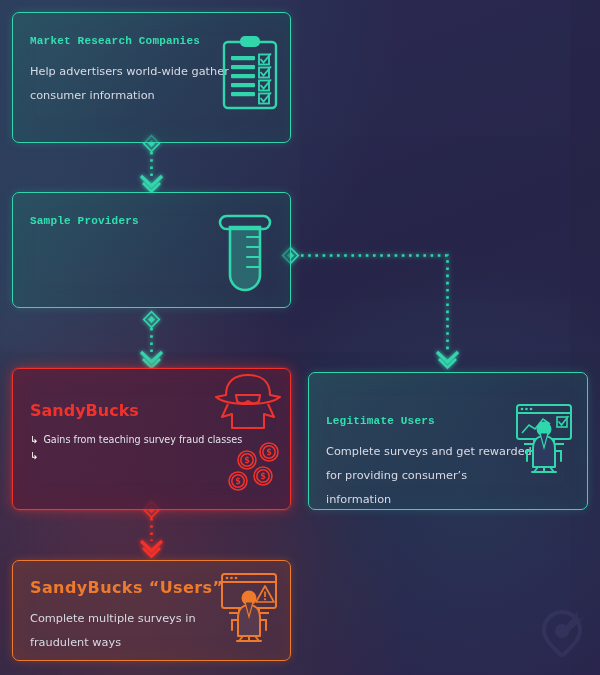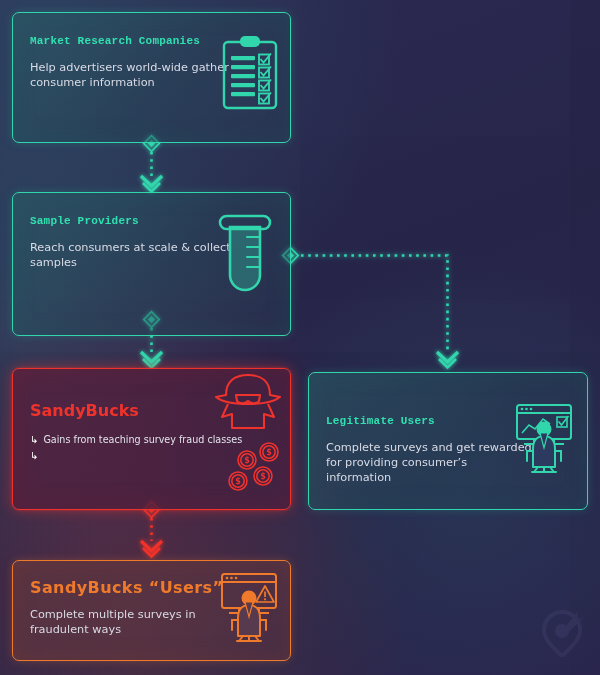--- a/index.html
+++ b/index.html
@@ -84,21 +84,21 @@
     letter-spacing: .2px;
   }
   .card.teal .card-title   { color: #31e0b0; }
   .card.red .card-title    { color: #f0322c; font-family: "DejaVu Sans", sans-serif; letter-spacing: 0; font-size: 16px; }
   .card.orange .card-title { color: #f07a2b; font-family: "DejaVu Sans", sans-serif; letter-spacing: .4px; font-size: 16px; }
 
   .card-desc {
     margin-top: 9px;
     color: #d9dbe6;
     font-size: 11.3px;
-    line-height: 15px;
+    line-height: 24px;
     max-width: 205px;
   }
 
   .bullets { margin-top: 11px; }
   .bullet {
     color: #e2e3ec;
     font-size: 9.6px;
     line-height: 16px;
     display: flex;
     gap: 5px;
@@ -228,24 +228,23 @@
             <rect x="39" y="46.5" width="10" height="10"></rect>
             <polyline points="40.5,51 43.5,54.5 51,45.5"></polyline>
             <rect x="39" y="59.5" width="10" height="10"></rect>
             <polyline points="40.5,64 43.5,67.5 51,58.5"></polyline>
           </g>
         </svg>
       </div>
     </div>
   </div>
 
-  <div class="card teal" style="left:12px; top:192px; width:279px; height:144px;">
+  <div class="card teal" style="left:12px; top:192px; width:279px; height:116px;">
     <div class="card-inner">
       <div class="card-title">Sample Providers</div>
-      <div class="card-desc">Reach consumers at scale &amp; collect samples</div>
 
       <div class="icon-slot" style="right:14px; top:20px;">
         <svg width="62" height="82" viewBox="0 0 62 82" aria-hidden="true">
           <path d="M16 14 L16 62 a15 15 0 0 0 30 0 L46 14 Z" fill="#2f8f86" fill-opacity="0.55" stroke="#31d6ad" stroke-width="2.6"></path>
           <rect x="6" y="3" width="50" height="13" rx="6.5" fill="none" stroke="#31d6ad" stroke-width="2.6"></rect>
           <g stroke="#31d6ad" stroke-width="2.2" stroke-linecap="round">
             <line x1="33" y1="24" x2="46" y2="24"></line>
             <line x1="33" y1="34" x2="46" y2="34"></line>
             <line x1="33" y1="44" x2="46" y2="44"></line>
             <line x1="33" y1="54" x2="46" y2="54"></line>

